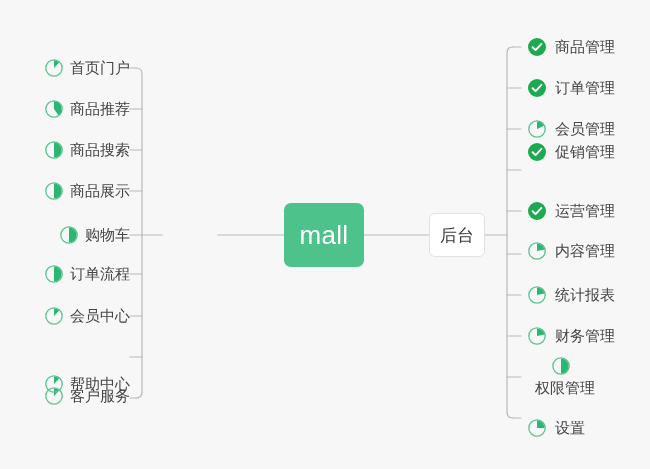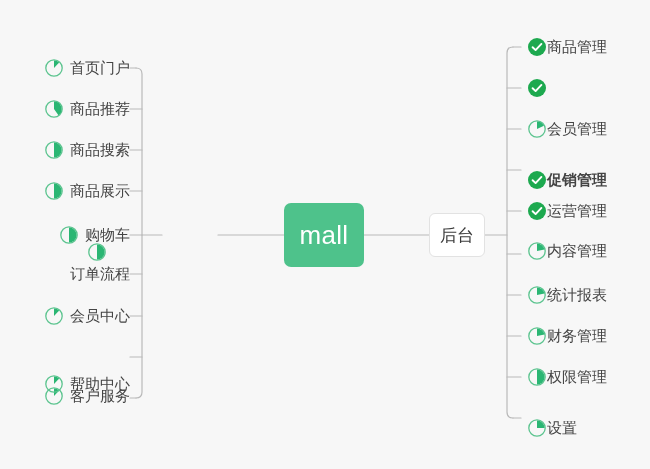--- a/index.html
+++ b/index.html
@@ -80,21 +80,21 @@
   }
   .leaf-right {
     left: 527px;
     flex-direction: row;
     justify-content: flex-start;
   }
   .leaf-label {
     line-height: 24px;
   }
   .leaf-left  .leaf-label { margin-left: 6px; }
-  .leaf-right .leaf-label { margin-left: 0; }
+  .leaf-right .leaf-label { margin-left: 8px; }
 
   .leaf-icon {
     width: 20px;
     height: 20px;
     flex: 0 0 20px;
     display: block;
   }
 </style>
 </head>
 <body>
@@ -170,21 +170,21 @@
       </div>
       <div class="leaf leaf-left" style="top: 223px;">
         <span style="display: flex; align-items: center;">
           <svg class="leaf-icon" viewBox="0 0 20 20" xmlns="http://www.w3.org/2000/svg">
     <circle cx="10" cy="10" r="8.2" fill="none" stroke="#5cc48f" stroke-width="1.3"></circle>
     <path d="M 10 10 L 10 2.4000000000000004 A 7.6 7.6 0 0 1 10 17.6 Z" fill="#2bb673"></path>
   </svg>
         </span>
         <span class="leaf-label">购物车</span>
       </div>
-      <div class="leaf leaf-left" style="top: 262px; flex-direction: column;">
+      <div class="leaf leaf-left" style="top: 262px;">
         <span style="display: flex; align-items: center;">
           <svg class="leaf-icon" viewBox="0 0 20 20" xmlns="http://www.w3.org/2000/svg">
     <circle cx="10" cy="10" r="8.2" fill="none" stroke="#5cc48f" stroke-width="1.3"></circle>
     <path d="M 10 10 L 10 2.4000000000000004 A 7.6 7.6 0 0 1 10 17.6 Z" fill="#2bb673"></path>
   </svg>
         </span>
         <span class="leaf-label">订单流程</span>
       </div>
       <div class="leaf leaf-left" style="top: 304px;">
         <span style="display: flex; align-items: center;">
@@ -225,31 +225,32 @@
         </span>
         <span class="leaf-label">商品管理</span>
       </div>
       <div class="leaf leaf-right" style="top: 76px;">
         <span style="display: flex; align-items: center;">
           <svg class="leaf-icon" viewBox="0 0 20 20" xmlns="http://www.w3.org/2000/svg">
     <circle cx="10" cy="10" r="9" fill="#1da94f"></circle>
     <path d="M 5.6 10.2 L 8.6 13.1 L 14.4 6.9" fill="none" stroke="#ffffff" stroke-width="1.9" stroke-linecap="round" stroke-linejoin="round"></path>
   </svg>
         </span>
+        <span class="leaf-label">订单管理</span>
       </div>
       <div class="leaf leaf-right" style="top: 117px;">
         <span style="display: flex; align-items: center;">
           <svg class="leaf-icon" viewBox="0 0 20 20" xmlns="http://www.w3.org/2000/svg">
     <circle cx="10" cy="10" r="8.2" fill="none" stroke="#5cc48f" stroke-width="1.3"></circle>
     <path d="M 10 10 L 10 2.4000000000000004 A 7.6 7.6 0 0 1 16.876685598741748 6.764077384105448 Z" fill="#2bb673"></path>
   </svg>
         </span>
         <span class="leaf-label">会员管理</span>
       </div>
-      <div class="leaf leaf-right" style="top: 168px; font-weight: bold;">
+      <div class="leaf leaf-right" style="top: 140px;">
         <span style="display: flex; align-items: center;">
           <svg class="leaf-icon" viewBox="0 0 20 20" xmlns="http://www.w3.org/2000/svg">
     <circle cx="10" cy="10" r="9" fill="#1da94f"></circle>
     <path d="M 5.6 10.2 L 8.6 13.1 L 14.4 6.9" fill="none" stroke="#ffffff" stroke-width="1.9" stroke-linecap="round" stroke-linejoin="round"></path>
   </svg>
         </span>
         <span class="leaf-label">促销管理</span>
       </div>
       <div class="leaf leaf-right" style="top: 199px;">
         <span style="display: flex; align-items: center;">
@@ -280,21 +281,21 @@
       </div>
       <div class="leaf leaf-right" style="top: 324px;">
         <span style="display: flex; align-items: center;">
           <svg class="leaf-icon" viewBox="0 0 20 20" xmlns="http://www.w3.org/2000/svg">
     <circle cx="10" cy="10" r="8.2" fill="none" stroke="#5cc48f" stroke-width="1.3"></circle>
     <path d="M 10 10 L 10 2.4000000000000004 A 7.6 7.6 0 0 1 17.465383105538034 8.575902009148493 Z" fill="#2bb673"></path>
   </svg>
         </span>
         <span class="leaf-label">财务管理</span>
       </div>
-      <div class="leaf leaf-right" style="top: 365px;">
+      <div class="leaf leaf-right" style="top: 356px; flex-direction: column;">
         <span style="display: flex; align-items: center;">
           <svg class="leaf-icon" viewBox="0 0 20 20" xmlns="http://www.w3.org/2000/svg">
     <circle cx="10" cy="10" r="8.2" fill="none" stroke="#5cc48f" stroke-width="1.3"></circle>
     <path d="M 10 10 L 10 2.4000000000000004 A 7.6 7.6 0 0 1 10 17.6 Z" fill="#2bb673"></path>
   </svg>
         </span>
         <span class="leaf-label">权限管理</span>
       </div>
       <div class="leaf leaf-right" style="top: 416px;">
         <span style="display: flex; align-items: center;">

